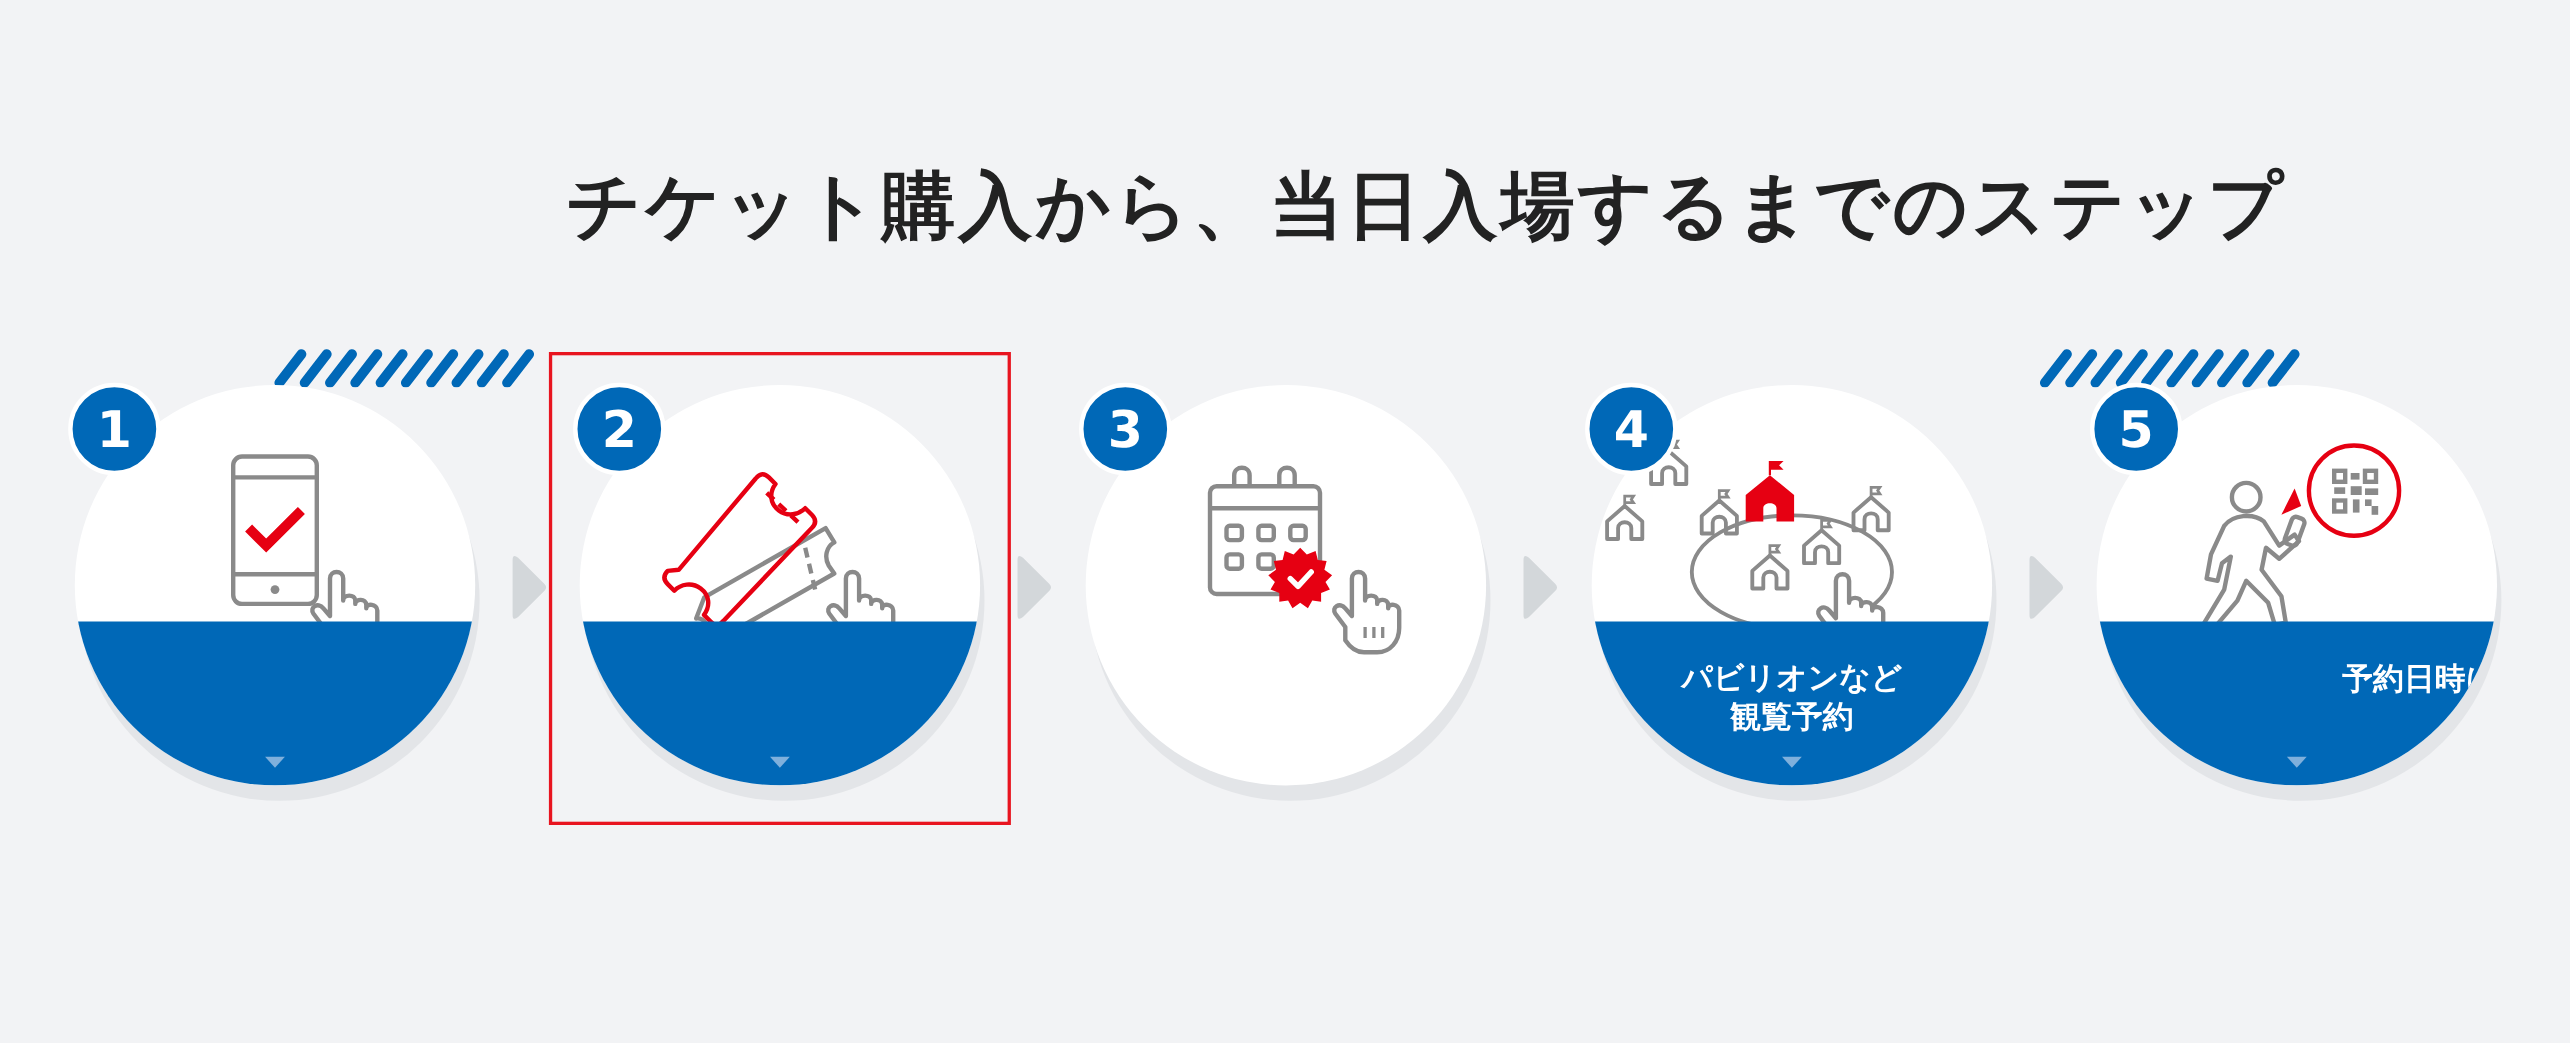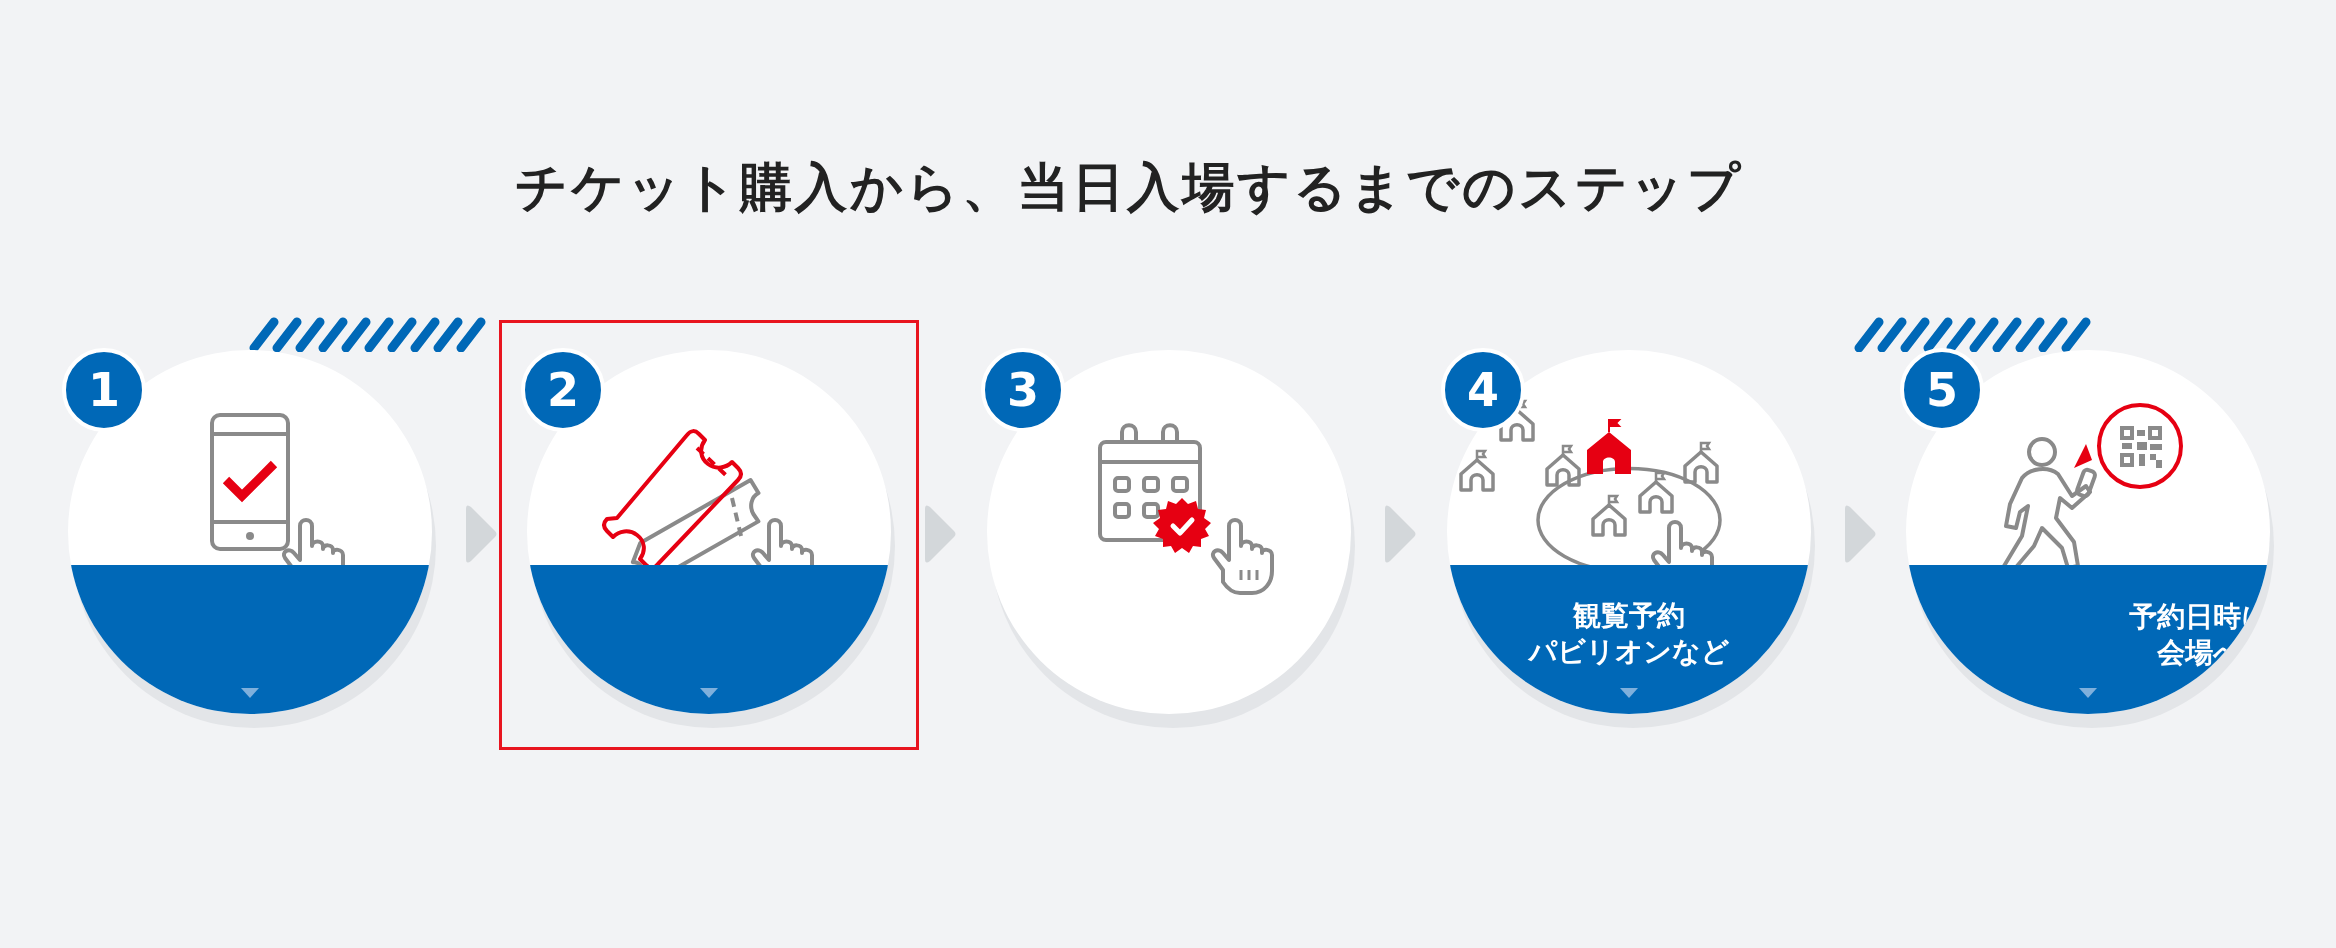--- a/index.html
+++ b/index.html
@@ -1,21 +1,21 @@
 <!DOCTYPE html>
 <html><head>
 <meta charset="utf-8">
 <style>
   html,body{margin:0;padding:0;}
   body{width:2336px;height:948px;background:#f2f3f5;position:relative;overflow:hidden;font-family:"DejaVu Sans","Liberation Sans",sans-serif;}
   .heading{position:absolute;left:0;top:150px;width:2336px;height:80px;}
   .stripes{position:absolute;top:166px;height:36px;width:240px;}
   .stripes.left{left:246px;}
   .stripes.right{left:1851px;}
-  .title{position:absolute;left:515px;top:152px;width:1310px;text-align:left;font-size:52px;font-weight:bold;color:#222;letter-spacing:3px;line-height:70px;white-space:nowrap;}
+  .title{position:absolute;left:515px;top:152px;width:1310px;text-align:right;font-size:67px;font-weight:bold;color:#222;letter-spacing:3px;line-height:70px;white-space:nowrap;}
   .step{position:absolute;top:350px;width:364px;height:364px;}
   .circle{position:absolute;left:0;top:0;width:364px;height:364px;border-radius:50%;overflow:hidden;background:#fff;box-shadow:4px 14px 0 0 #e3e5e8;}
   .circle .bottom{position:absolute;left:0;top:215px;width:364px;height:149px;background:#0068b7;}
   .label{position:absolute;left:0;width:364px;text-align:center;color:#fff;font-weight:bold;font-size:28px;line-height:36px;}
   .label.one{top:270px;}
   .down{position:absolute;left:173px;top:338px;width:0;height:0;border-left:9px solid transparent;border-right:9px solid transparent;border-top:10px solid #7fb0dc;}
   .badge{position:absolute;left:-6px;top:-2px;width:76px;height:76px;border-radius:50%;background:#0068b7;border:4px solid #fff;color:#fff;font-weight:bold;font-size:46px;line-height:76px;text-align:center;}
   .icon{position:absolute;left:0;top:0;width:364px;height:260px;}
   .chev{position:absolute;top:503px;width:36px;height:62px;}
   .highlight{position:absolute;left:499px;top:320px;width:420px;height:430px;border:3px solid #e8141f;box-sizing:border-box;}
@@ -176,22 +176,22 @@
         <path d="M216,222 l-9,-12 c-4,-6 4,-11 9,-5 l6,7 v-34 c0,-8 12,-8 12,0 v20 c0,-6 11,-6 11,0 v3 c0,-5 10,-5 10,1 v3 c0,-5 10,-4 10,2 v16 c0,12 -8,22 -20,22 h-12 c-8,0 -13,-5 -17,-11z" fill="#fff" stroke="#8a8a8a" stroke-width="4" stroke-linejoin="round"></path>
         <g stroke="#8a8a8a" stroke-width="3">
             <line x1="234" y1="222" x2="234" y2="232"></line>
             <line x1="242" y1="222" x2="242" y2="232"></line>
             <line x1="250" y1="222" x2="250" y2="232"></line>
           </g>
       </g>
     </svg>
     <div class="bottom">
       <div class="label" style="top:33px;">
+        <div>パビリオンなど</div>
         <div>観覧予約</div>
-        <div>パビリオンなど</div>
       </div>
       <div class="down" style="top:123px;"></div>
     </div>
   </div>
   <div class="badge">4</div>
 </div>
 
 <svg class="chev" style="left:1841px;" viewBox="0 0 36 62">
     <path d="M4,6 Q4,0 9,4 L33,28 Q36,31 33,34 L9,58 Q4,62 4,56 Z" fill="#d3d7da"></path>
   </svg>
@@ -222,19 +222,18 @@
         <g fill="#fff">
             <rect x="218" y="80" width="6" height="6"></rect>
             <rect x="246" y="80" width="6" height="6"></rect>
             <rect x="218" y="107" width="6" height="6"></rect>
           </g>
       </g>
     </svg>
     <div class="bottom">
       <div class="label" style="top:34px;text-align:right;">
         <div>予約日時に</div>
-        <div>会場へ！</div>
       </div>
       <div class="down" style="top:123px;"></div>
     </div>
   </div>
   <div class="badge">5</div>
 </div>
 
 </body></html>

